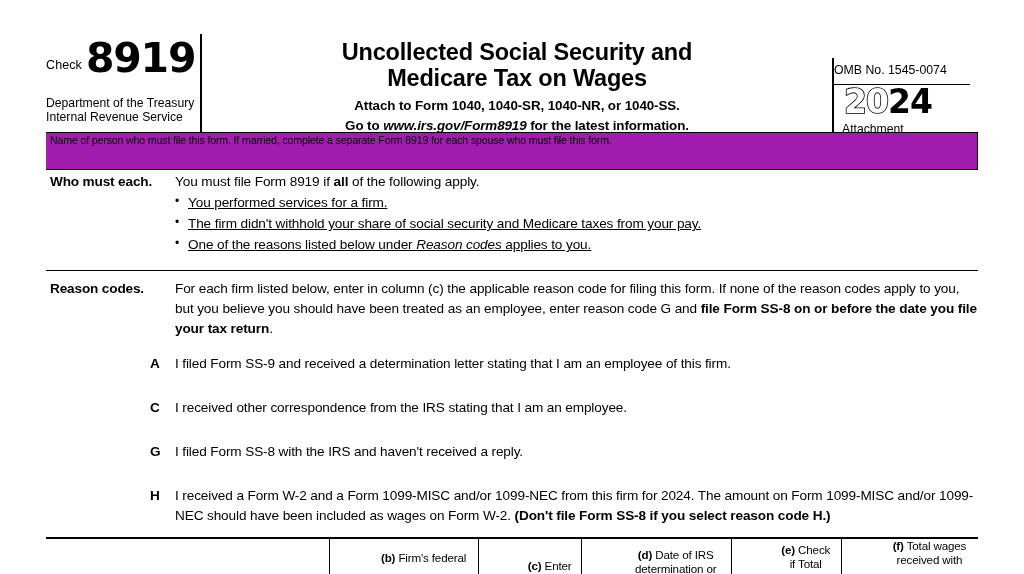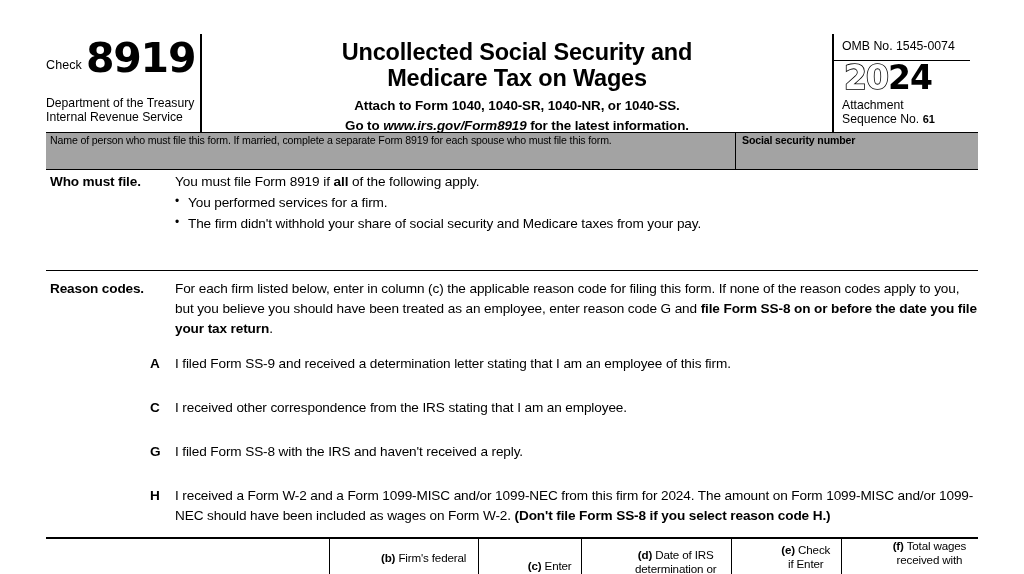--- a/index.html
+++ b/index.html
@@ -100,21 +100,22 @@
   .title-sub2 .ital {
     font-style: italic;
   }
 
   
   .hdr-right {
     width: 146px;
     position: relative;
     border-left: 2px solid #000;
     box-sizing: border-box;
-    padding-left: 8px;
+    padding-left: 0;
+    margin-top: 24px;
   }
   .omb {
     font-size: 12.3px;
     padding-top: 5px;
     white-space: nowrap;
   }
   .omb-rule {
     position: absolute;
     left: 0;
     top: 26px;
@@ -159,21 +160,21 @@
     width: 932px;
     height: 38px;
     border-top: 1.6px solid #000;
     border-bottom: 1.6px solid #000;
     box-sizing: border-box;
     display: flex;
   }
   .idcell {
     position: relative;
     box-sizing: border-box;
-    background: #a3a3a3;
+    background: #a21caf;
   }
   .idcell.name {
     flex: 1;
     border-right: 1.6px solid #000;
   }
   .idcell.ssn {
     width: 242px;
   }
   .idcell-label {
     position: absolute;
@@ -210,20 +211,21 @@
   .block-body {
     margin-left: 129px;
   }
   .block-body .lead {
     letter-spacing: -0.1px;
   }
   .bullets {
     margin: 0;
     padding: 0;
     list-style: none;
+    text-decoration: underline;
   }
   .bullets li {
     position: relative;
     padding-left: 13px;
     letter-spacing: -0.12px;
     margin-top: 1px;
   }
   .bullets li::before {
     content: "\2022";
     position: absolute;
@@ -364,33 +366,30 @@
         <div><span>Sequence No.</span> <span class="seqno">61</span></div>
       </div>
     </div>
   </div>
 
   <div class="idrow">
     <div class="idcell name">
       <span class="idcell-label">Name of person who must file this form. If married, complete a separate Form 8919 for each spouse who must file this form.</span>
       <span></span>
     </div>
-    <div class="idcell ssn">
-      <span class="idcell-label">Social security number</span>
-      <span></span>
-    </div>
   </div>
 
   <div class="block" id="who-block">
-    <div class="block-label">Who must file.</div>
+    <div class="block-label">Who must each.</div>
     <div class="block-body">
       <div class="lead"><span>You must file Form 8919 if </span><span class="bld">all</span><span> of the following apply.</span></div>
       <ul class="bullets">
         <li><span>You performed services for a firm.</span></li>
         <li><span>The firm didn't withhold your share of social security and Medicare taxes from your pay.</span></li>
+        <li><span>One of the reasons listed below under </span><span class="ital">Reason codes</span><span> applies to you.</span></li>
       </ul>
     </div>
   </div>
 
   <div class="rule" id="rule-who"></div>
 
   <div class="block" id="reason-block">
     <div class="block-label">Reason codes.</div>
     <div class="block-body">
       <p><span>For each firm listed below, enter in column (c) the applicable reason code for filing this form. If none of the reason codes apply to you, but you believe you should have been treated as an employee, enter reason code G and </span><span class="bld">file Form SS-8 on or before the date you file your tax return</span><span>.</span></p>
@@ -431,21 +430,21 @@
     </div>
     <div class="tcol tcol-d">
       <div class="thead-txt">
         <span class="bld">(d)</span><span> Date of IRS</span>
         <div>determination or</div>
       </div>
     </div>
     <div class="tcol tcol-e">
       <div class="thead-txt">
         <span class="bld">(e)</span><span> Check</span>
-        <div>if Enter</div>
+        <div>if Total</div>
       </div>
     </div>
     <div class="tcol tcol-f">
       <div class="thead-txt">
         <span class="bld">(f)</span><span> Total wages</span>
         <div>received with</div>
       </div>
     </div>
   </div>
 

